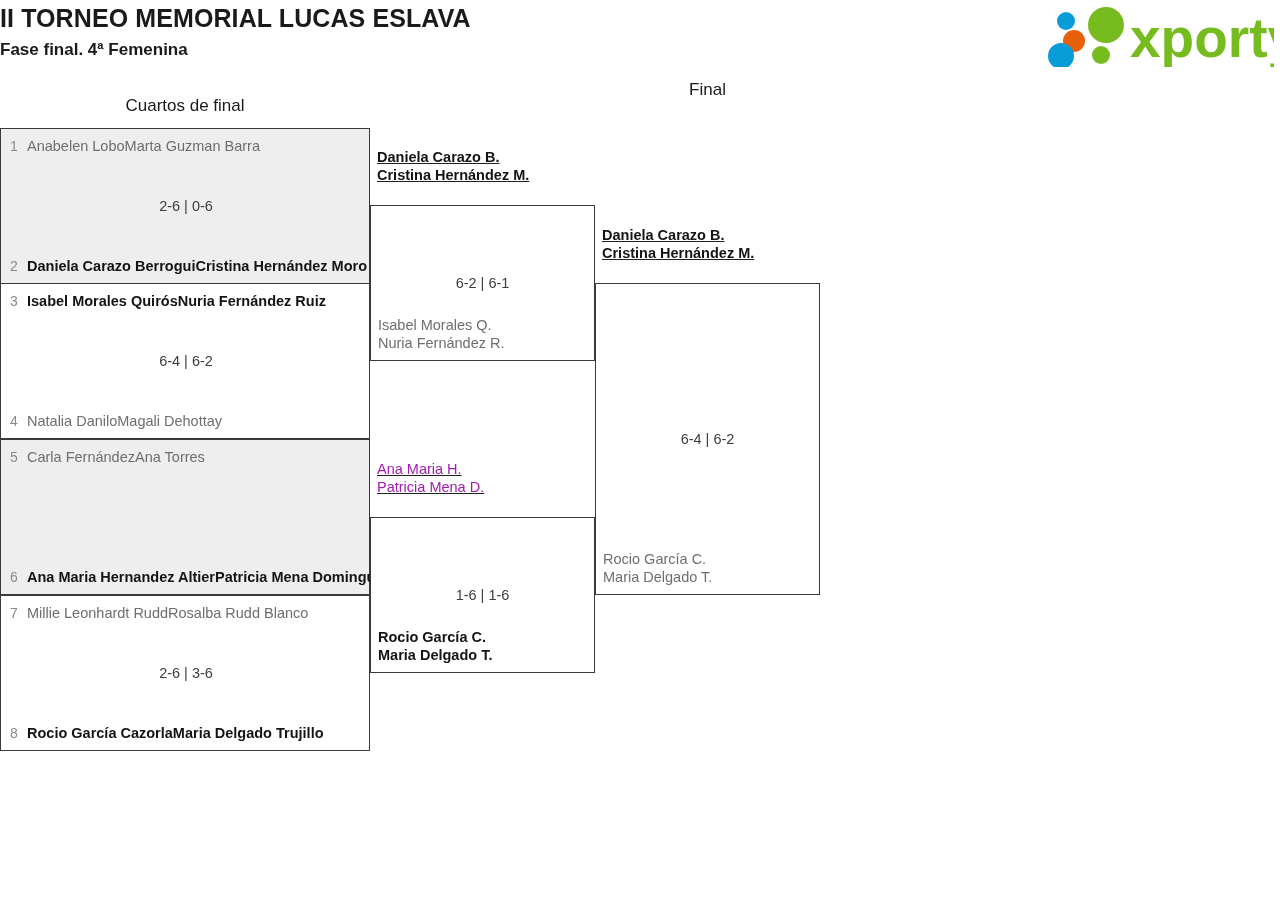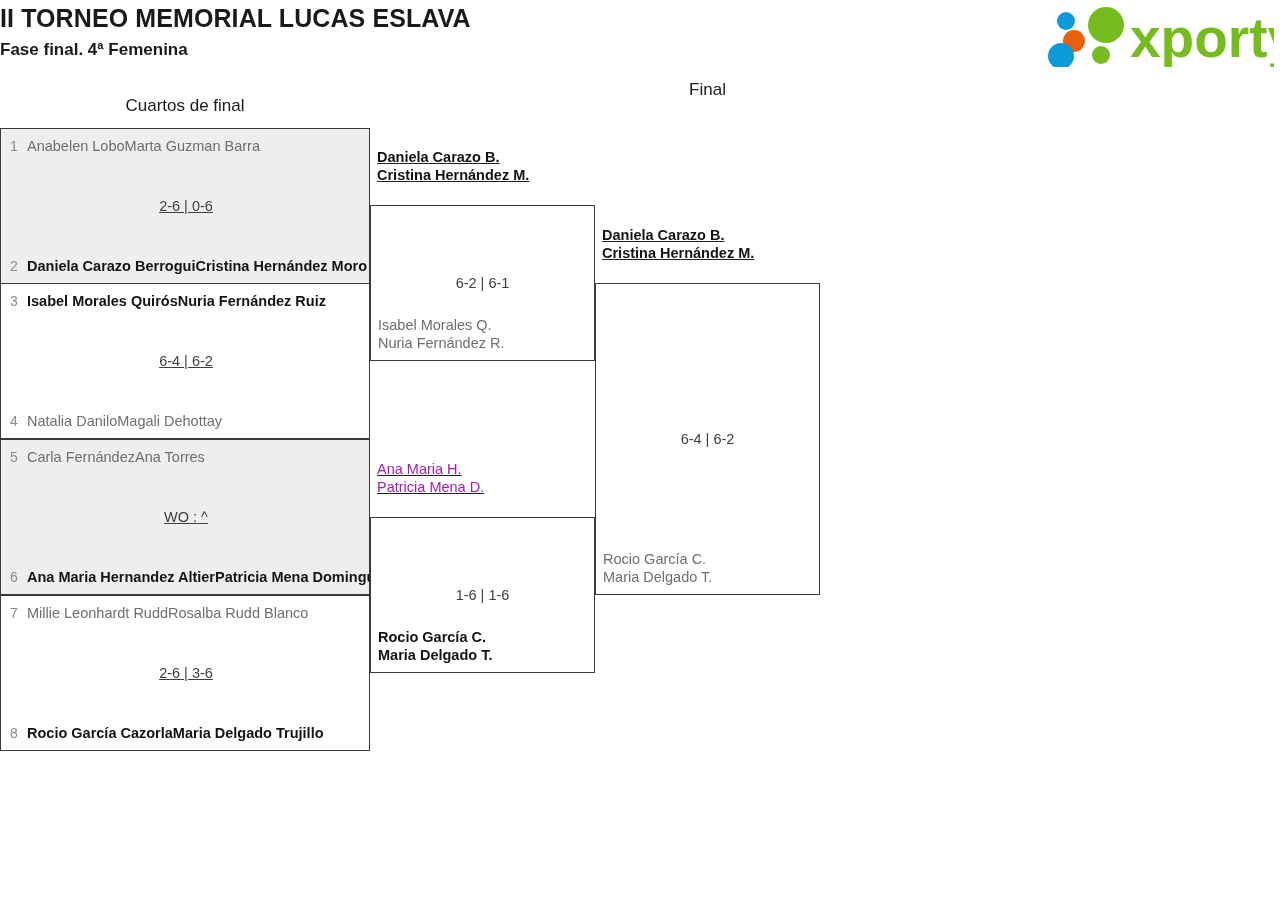--- a/index.html
+++ b/index.html
@@ -102,21 +102,21 @@
   .score {
     position: absolute;
     left: 0; right: 0;
     top: 50%;
     transform: translateY(-50%);
     text-align: center;
     font-size: 14.5px;
     color: #3d3d3d;
     white-space: nowrap;
   }
-  .qf .score { padding-left: 2px; text-decoration: underline; }
+  .qf .score { padding-left: 2px; }
 
   
   .advance {
     position: absolute;
     display: flex;
     flex-direction: column;
     white-space: nowrap;
     text-decoration: underline;
   }
   .advance .n { font-size: 14.5px; line-height: 18px; }
@@ -203,21 +203,20 @@
   </div>
 
   <div class="match qf qf3 shaded">
     <div class="team top loser">
       <span class="seed">5</span>
       <span class="names">
         <span class="n">Carla Fernández</span>
         <span class="n">Ana Torres</span>
       </span>
     </div>
-    <div class="score">WO : ^</div>
     <div class="team bottom winner">
       <span class="seed">6</span>
       <span class="names">
         <span class="n">Ana Maria Hernandez Altier</span>
         <span class="n">Patricia Mena Dominguez</span>
       </span>
     </div>
   </div>
 
   <div class="match qf qf4">

